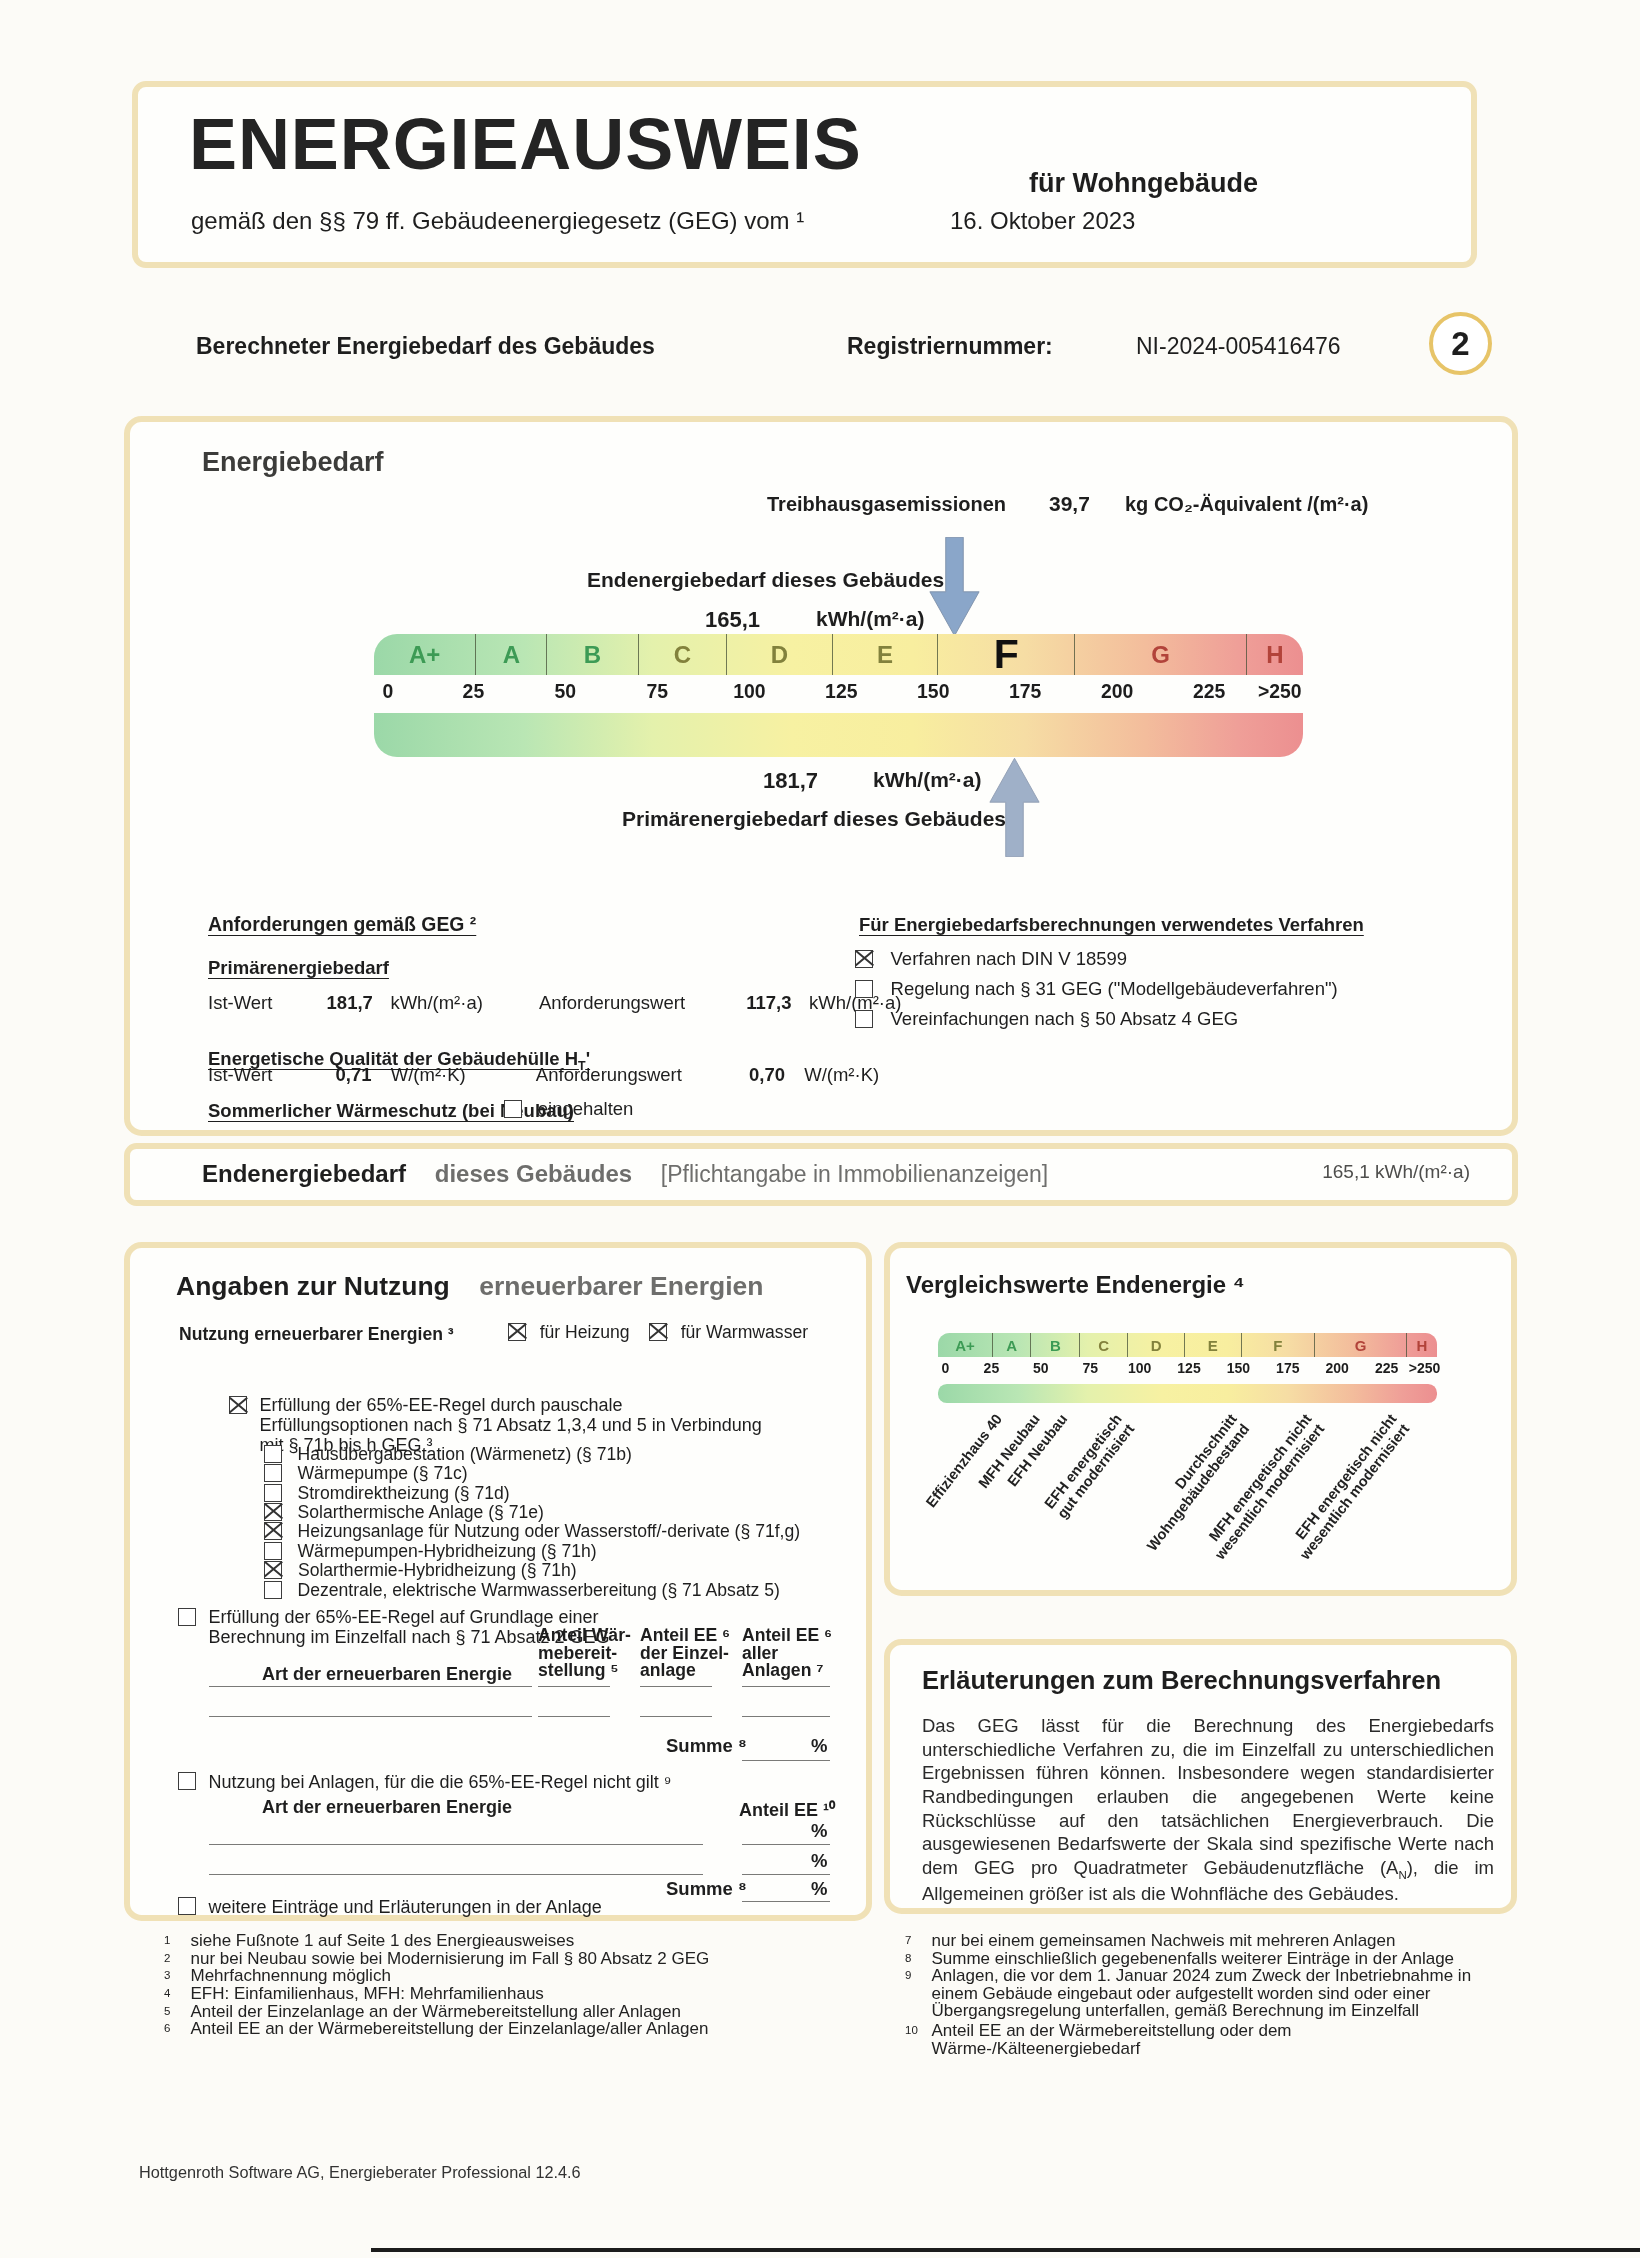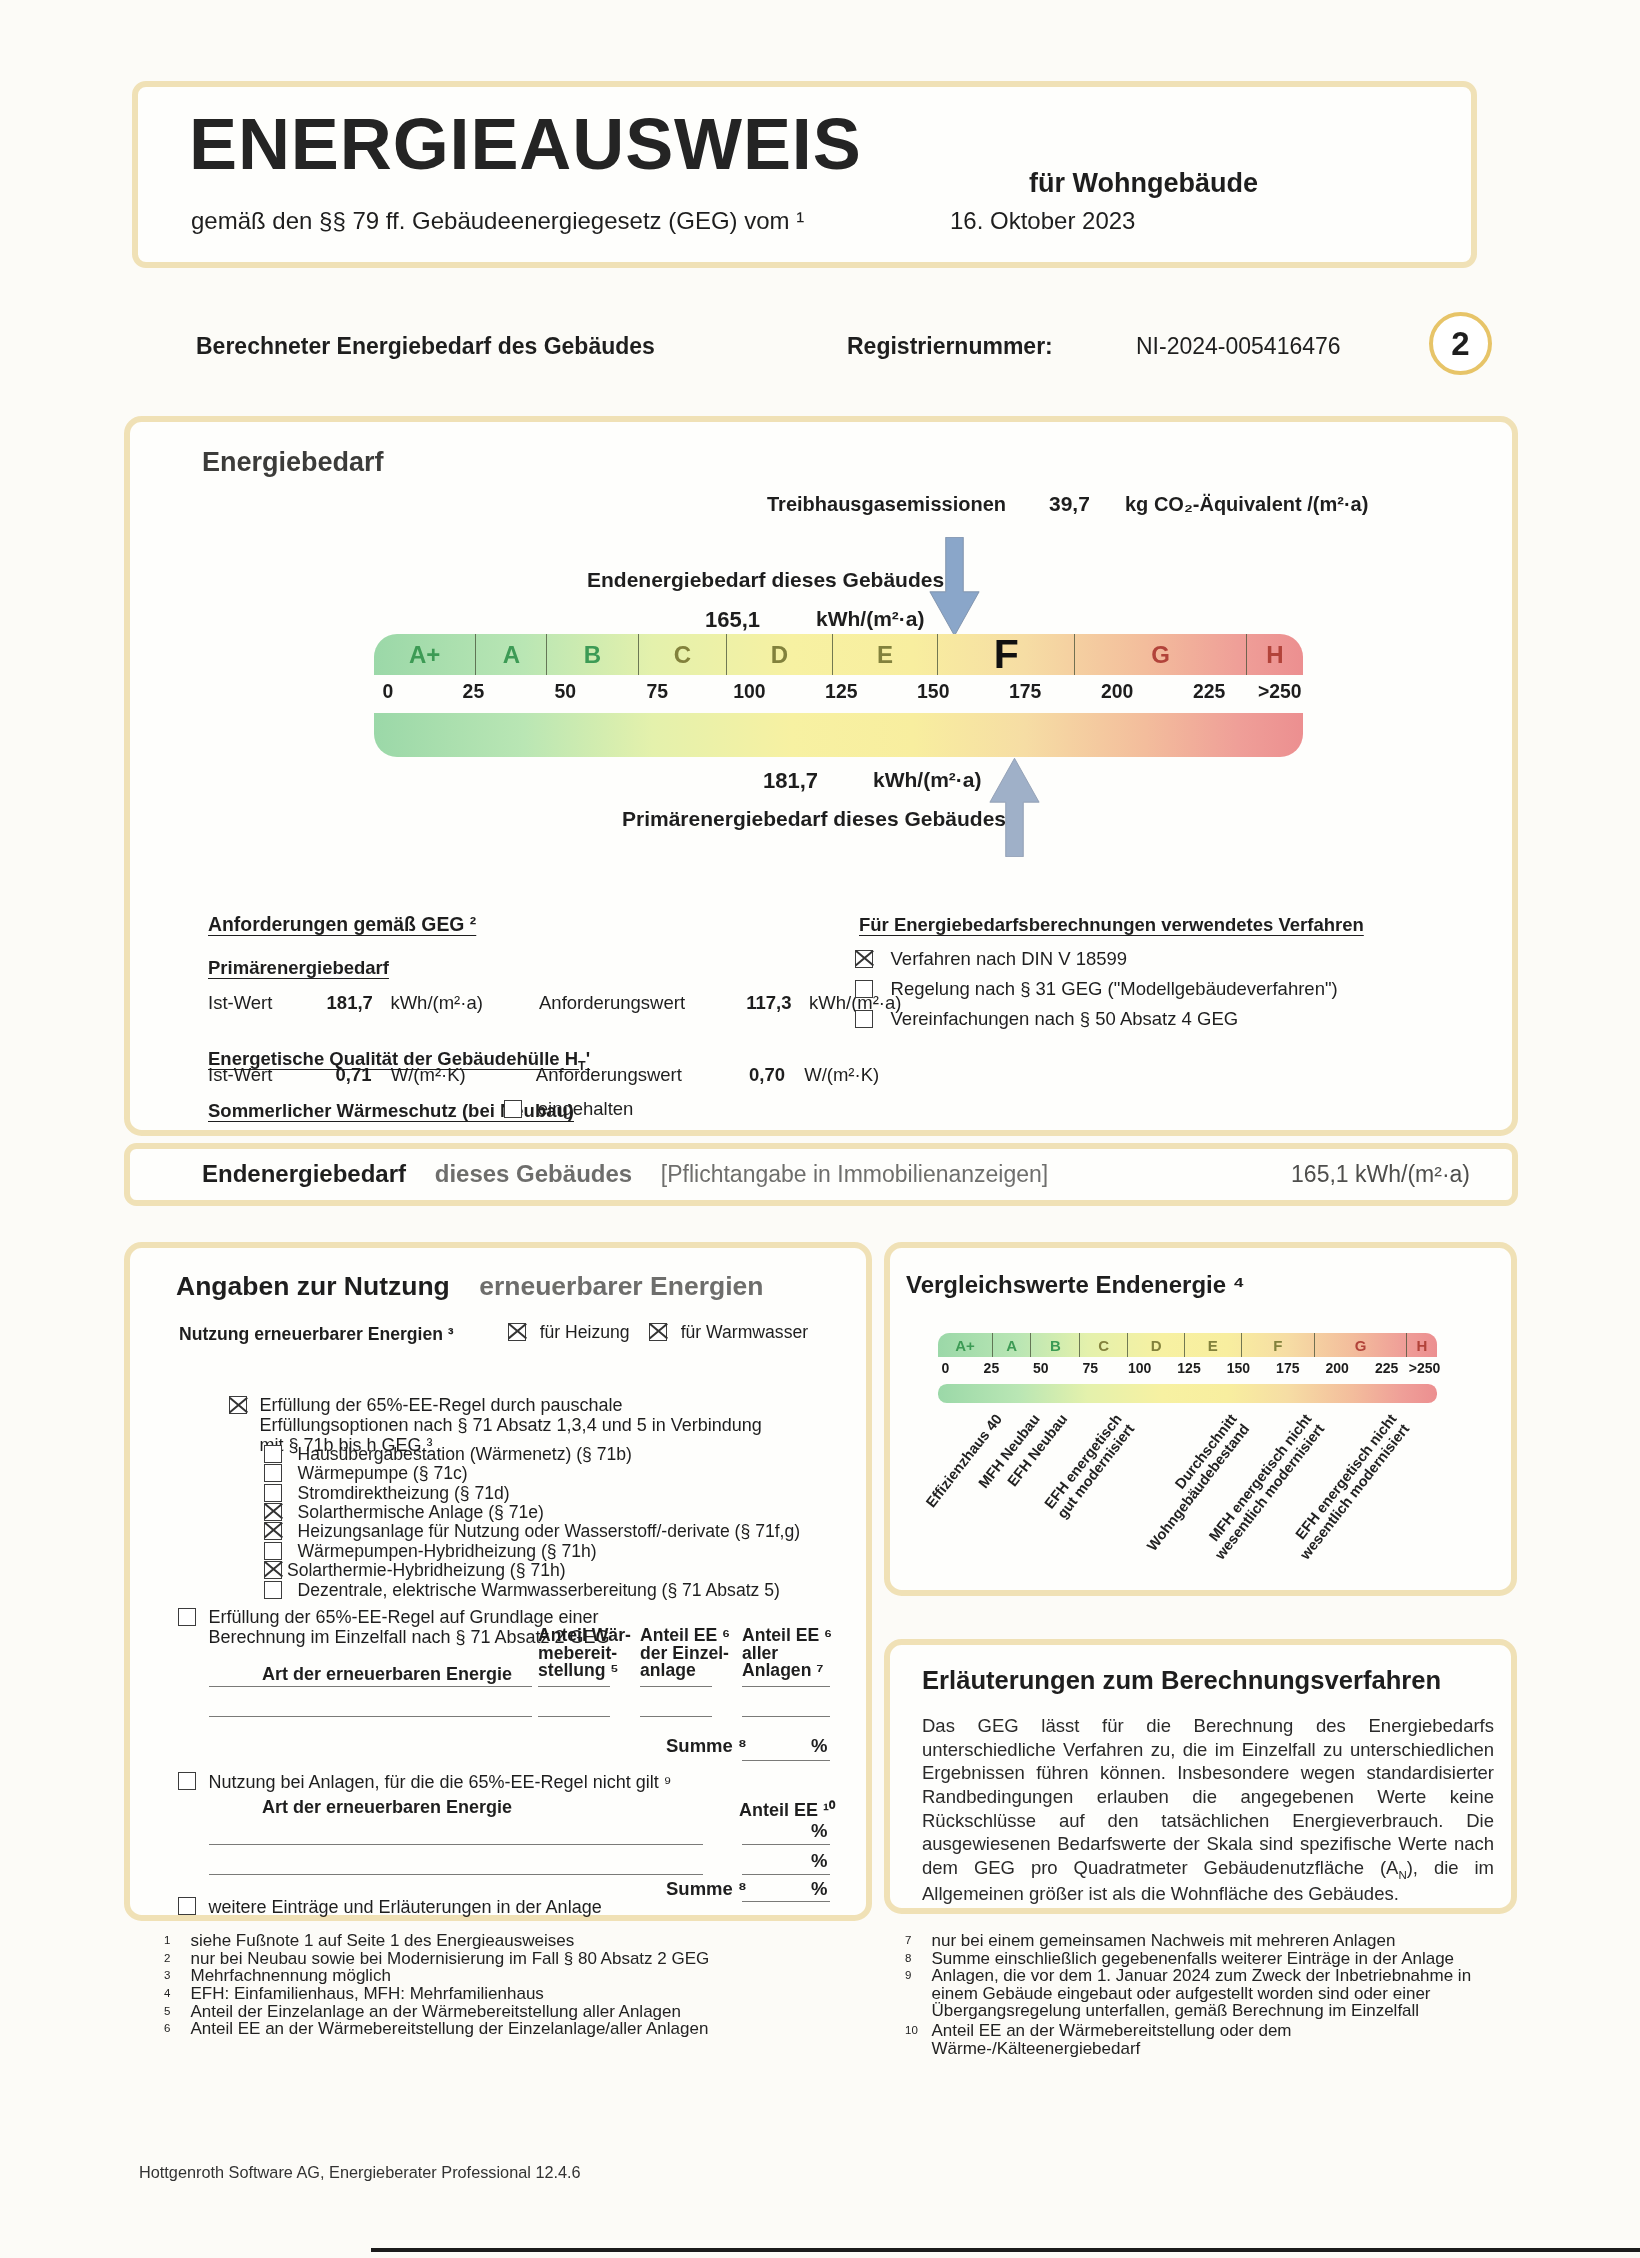--- a/index.html
+++ b/index.html
@@ -166,21 +166,21 @@
     <div class="abs" style="left:725px;top:586px;font-size:18.5px;">
       <span class="cb"></span>
       <span style="margin-left:12.4px;">Vereinfachungen nach § 50 Absatz 4 GEG</span>
     </div>
   </div>
 
   <div class="cream" style="left:124px;top:1143px;width:1382px;height:51px;border-radius:12.4px;">
     <div class="abs" style="left:72px;top:10.6px;font-size:24px;">
       <span class="b">Endenergiebedarf</span><span class="b gray"> dieses Gebäudes </span><span class="gray" style="font-size:23px;">[Pflichtangabe in Immobilienanzeigen]</span>
     </div>
-    <div class="abs" style="right:42px;top:12.4px;font-size:23px;color:#4e4e4c;">165,1 kWh/(m²·a)</div>
+    <div class="abs" style="right:42px;top:12.4px;font-size:19px;color:#4e4e4c;">165,1 kWh/(m²·a)</div>
   </div>
 
   <div class="cream" style="left:124px;top:1242px;width:736px;height:667px;">
     <div class="abs" style="left:46px;top:23px;font-size:26.5px;">
       <span class="b">Angaben zur Nutzung</span><span class="b gray"> erneuerbarer Energien</span>
     </div>
 
     <div class="abs b" style="left:49px;top:76px;font-size:17.6px;">Nutzung erneuerbarer Energien ³</div>
     <div class="abs" style="left:378px;top:74px;font-size:17.6px;">
       <span class="cb checked"></span>
@@ -210,21 +210,21 @@
       <span class="cb checked"></span>
       <span style="margin-left:10.6px;">Solarthermische Anlage (§ 71e)</span></div>
     <div class="abs" style="left:134px;top:273px;font-size:17.6px;">
       <span class="cb checked"></span>
       <span style="margin-left:10.6px;">Heizungsanlage für Nutzung oder Wasserstoff/-derivate (§ 71f,g)</span></div>
     <div class="abs" style="left:134px;top:293px;font-size:17.6px;">
       <span class="cb"></span>
       <span style="margin-left:10.6px;">Wärmepumpen-Hybridheizung (§ 71h)</span></div>
     <div class="abs" style="left:134px;top:312px;font-size:17.6px;">
       <span class="cb checked"></span>
-      <span style="margin-left:0;">Solarthermie-Hybridheizung (§ 71h)</span></div>
+      <span style="margin-left:11px;">Solarthermie-Hybridheizung (§ 71h)</span></div>
     <div class="abs" style="left:134px;top:332px;font-size:17.6px;">
       <span class="cb"></span>
       <span style="margin-left:10.6px;">Dezentrale, elektrische Warmwasserbereitung (§ 71 Absatz 5)</span></div>
 
     <div class="abs" style="left:48px;top:360px;width:494px;font-size:18px;display:flex;gap:12.4px;">
       <span class="cb"></span>
       <span style="width:423px;line-height:1.1;">Erfüllung der 65%-EE-Regel auf Grundlage einer Berechnung im Einzelfall nach § 71 Absatz 2 GEG</span>
     </div>
 
     <div class="abs colhead prel" style="left:408px;top:379px;">Anteil Wär-

